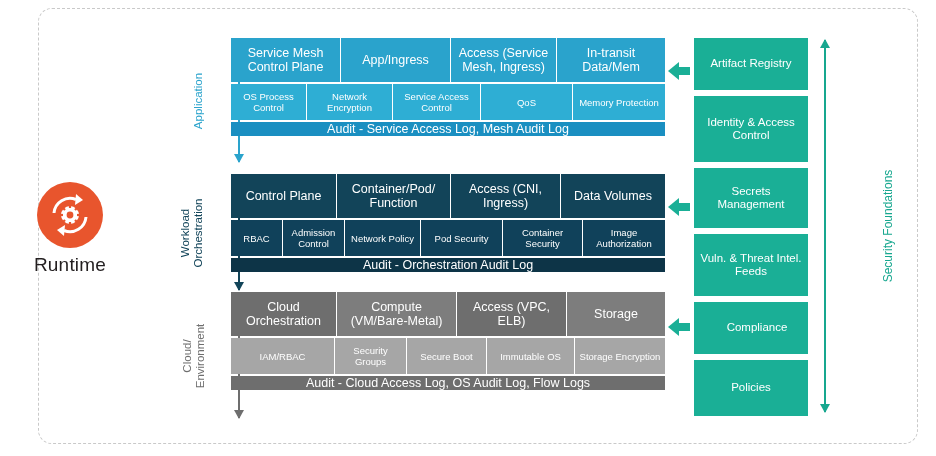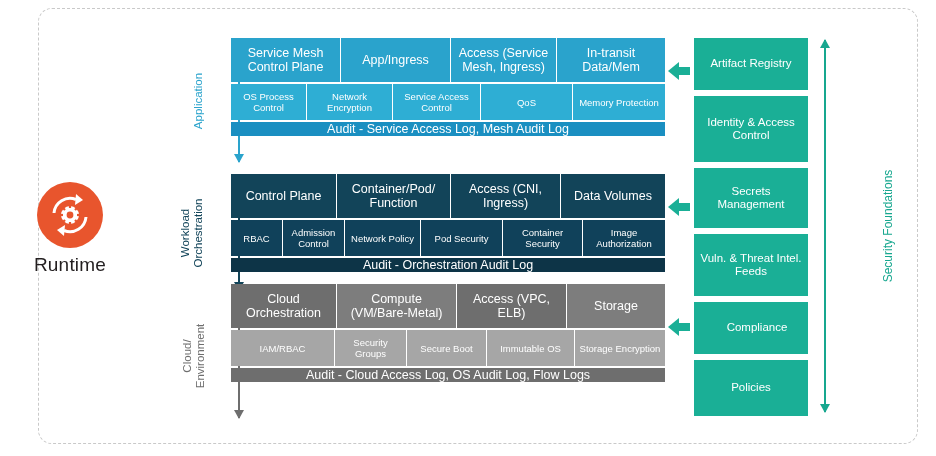--- a/index.html
+++ b/index.html
@@ -172,21 +172,21 @@
       <div class="rowsub">
         <div class="scell" style="width: 52px; background: rgb(16, 65, 90); white-space: normal; padding: 0px 4px; box-sizing: border-box;">RBAC</div>
         <div class="scell" style="width: 62px; background: rgb(16, 65, 90); white-space: normal; padding: 0px 4px; box-sizing: border-box;">Admission Control</div>
         <div class="scell" style="width: 76px; background: rgb(16, 65, 90); white-space: normal; padding: 0px 4px; box-sizing: border-box;">Network Policy</div>
         <div class="scell" style="width: 82px; background: rgb(16, 65, 90); white-space: normal; padding: 0px 4px; box-sizing: border-box;">Pod Security</div>
         <div class="scell" style="width: 80px; background: rgb(16, 65, 90); white-space: normal; padding: 0px 4px; box-sizing: border-box;">Container Security</div>
         <div class="scell" style="width: 82px; background: rgb(16, 65, 90); white-space: normal; padding: 0px 4px; box-sizing: border-box;">Image Authorization</div>
       </div>
       <div class="auditbar" style="background: rgb(13, 52, 71);">Audit - Orchestration Audit Log</div>
     </div>
-  <div class="layer" id="layer-2" style="top: 284px;">
+  <div class="layer" id="layer-2" style="top: 292px;">
       <div class="rowtop">
         <div class="cell" style="width: 106px; background: rgb(110, 110, 110); white-space: normal; padding: 0px 4px; box-sizing: border-box;">Cloud Orchestration</div>
         <div class="cell" style="width: 120px; background: rgb(125, 125, 125); white-space: normal; padding: 0px 4px; box-sizing: border-box;">Compute (VM/Bare-Metal)</div>
         <div class="cell" style="width: 110px; background: rgb(110, 110, 110); white-space: normal; padding: 0px 4px; box-sizing: border-box;">Access (VPC, ELB)</div>
         <div class="cell" style="width: 98px; background: rgb(125, 125, 125); white-space: normal; padding: 0px 4px; box-sizing: border-box;">Storage</div>
       </div>
       <div class="rowsub">
         <div class="scell" style="width: 104px; background: rgb(166, 166, 166); white-space: normal; padding: 0px 4px; box-sizing: border-box;">IAM/RBAC</div>
         <div class="scell" style="width: 72px; background: rgb(166, 166, 166); white-space: normal; padding: 0px 4px; box-sizing: border-box;">Security Groups</div>
         <div class="scell" style="width: 80px; background: rgb(166, 166, 166); white-space: normal; padding: 0px 4px; box-sizing: border-box;">Secure Boot</div>

